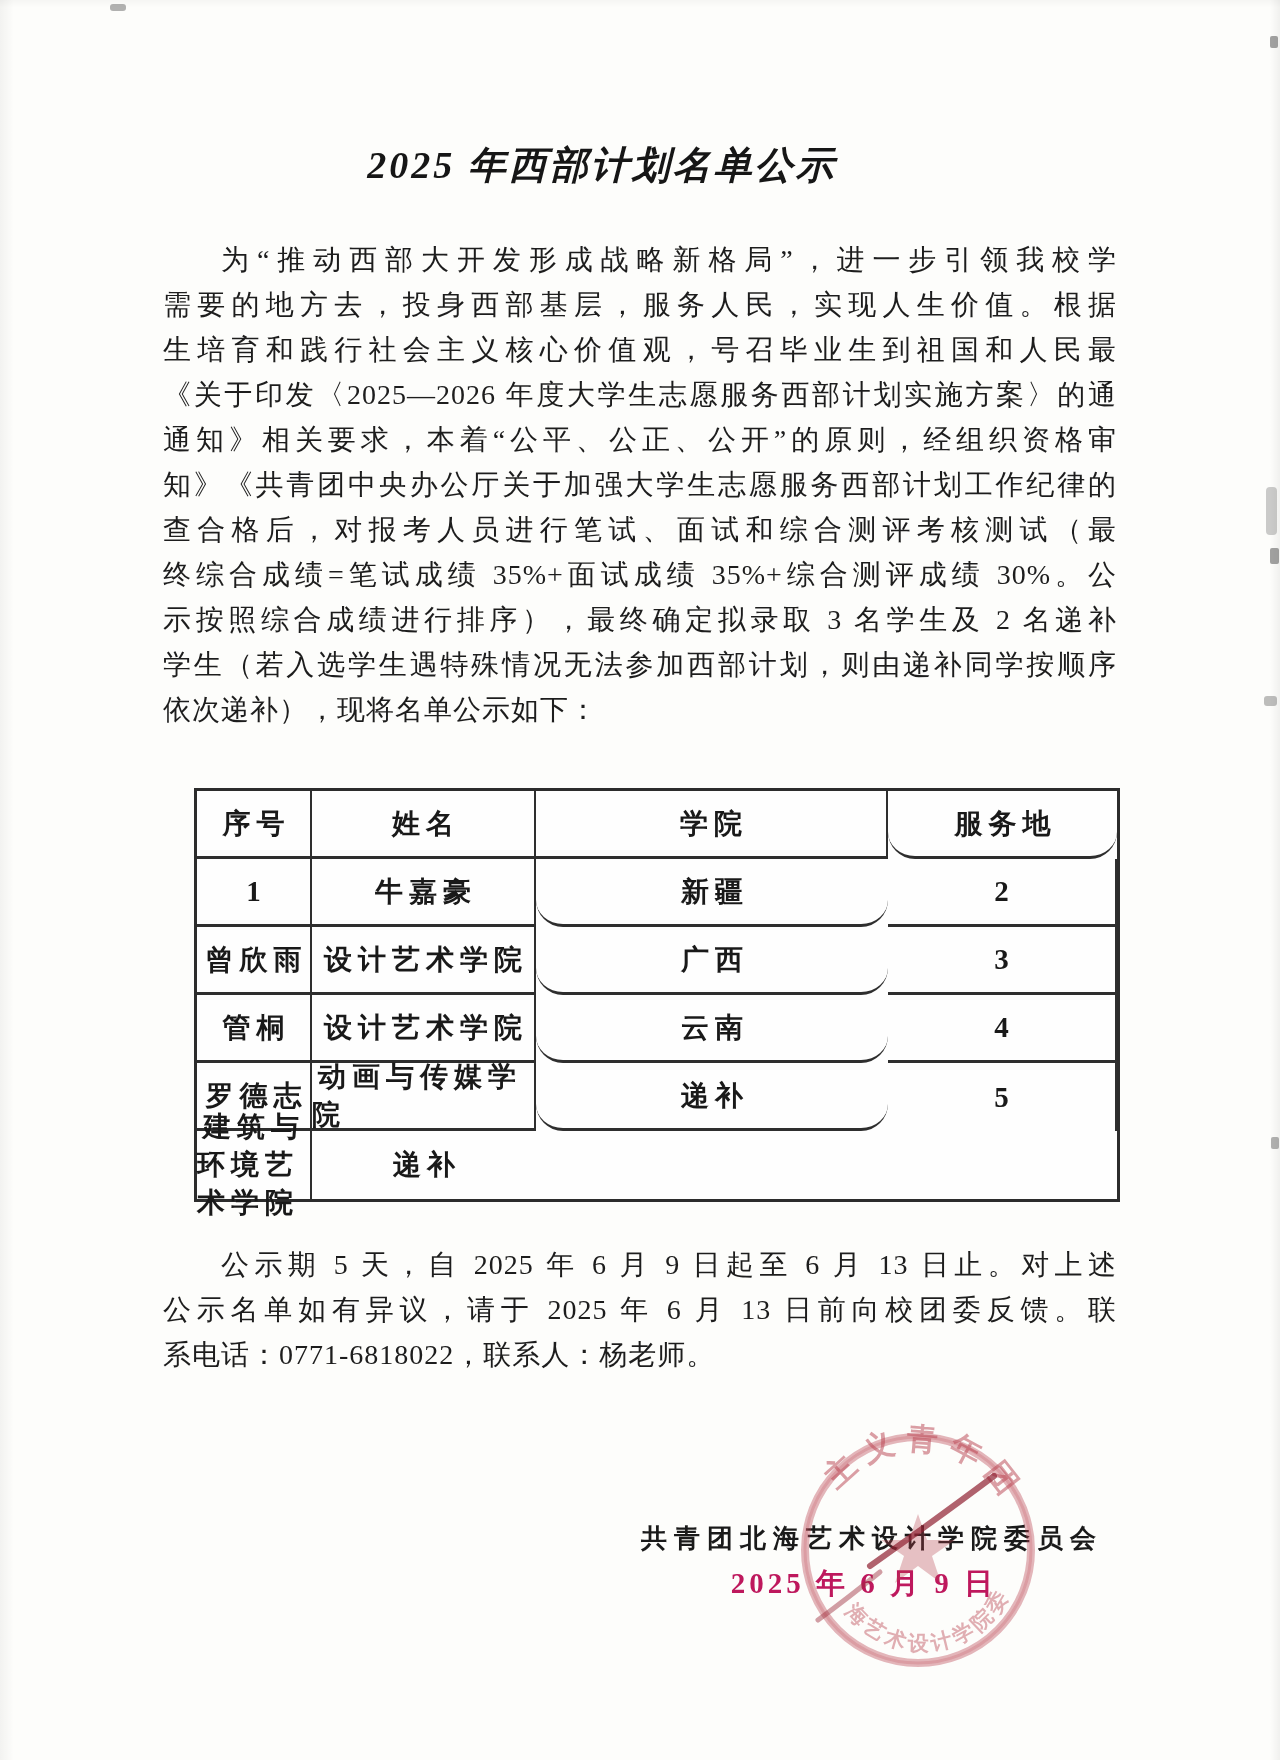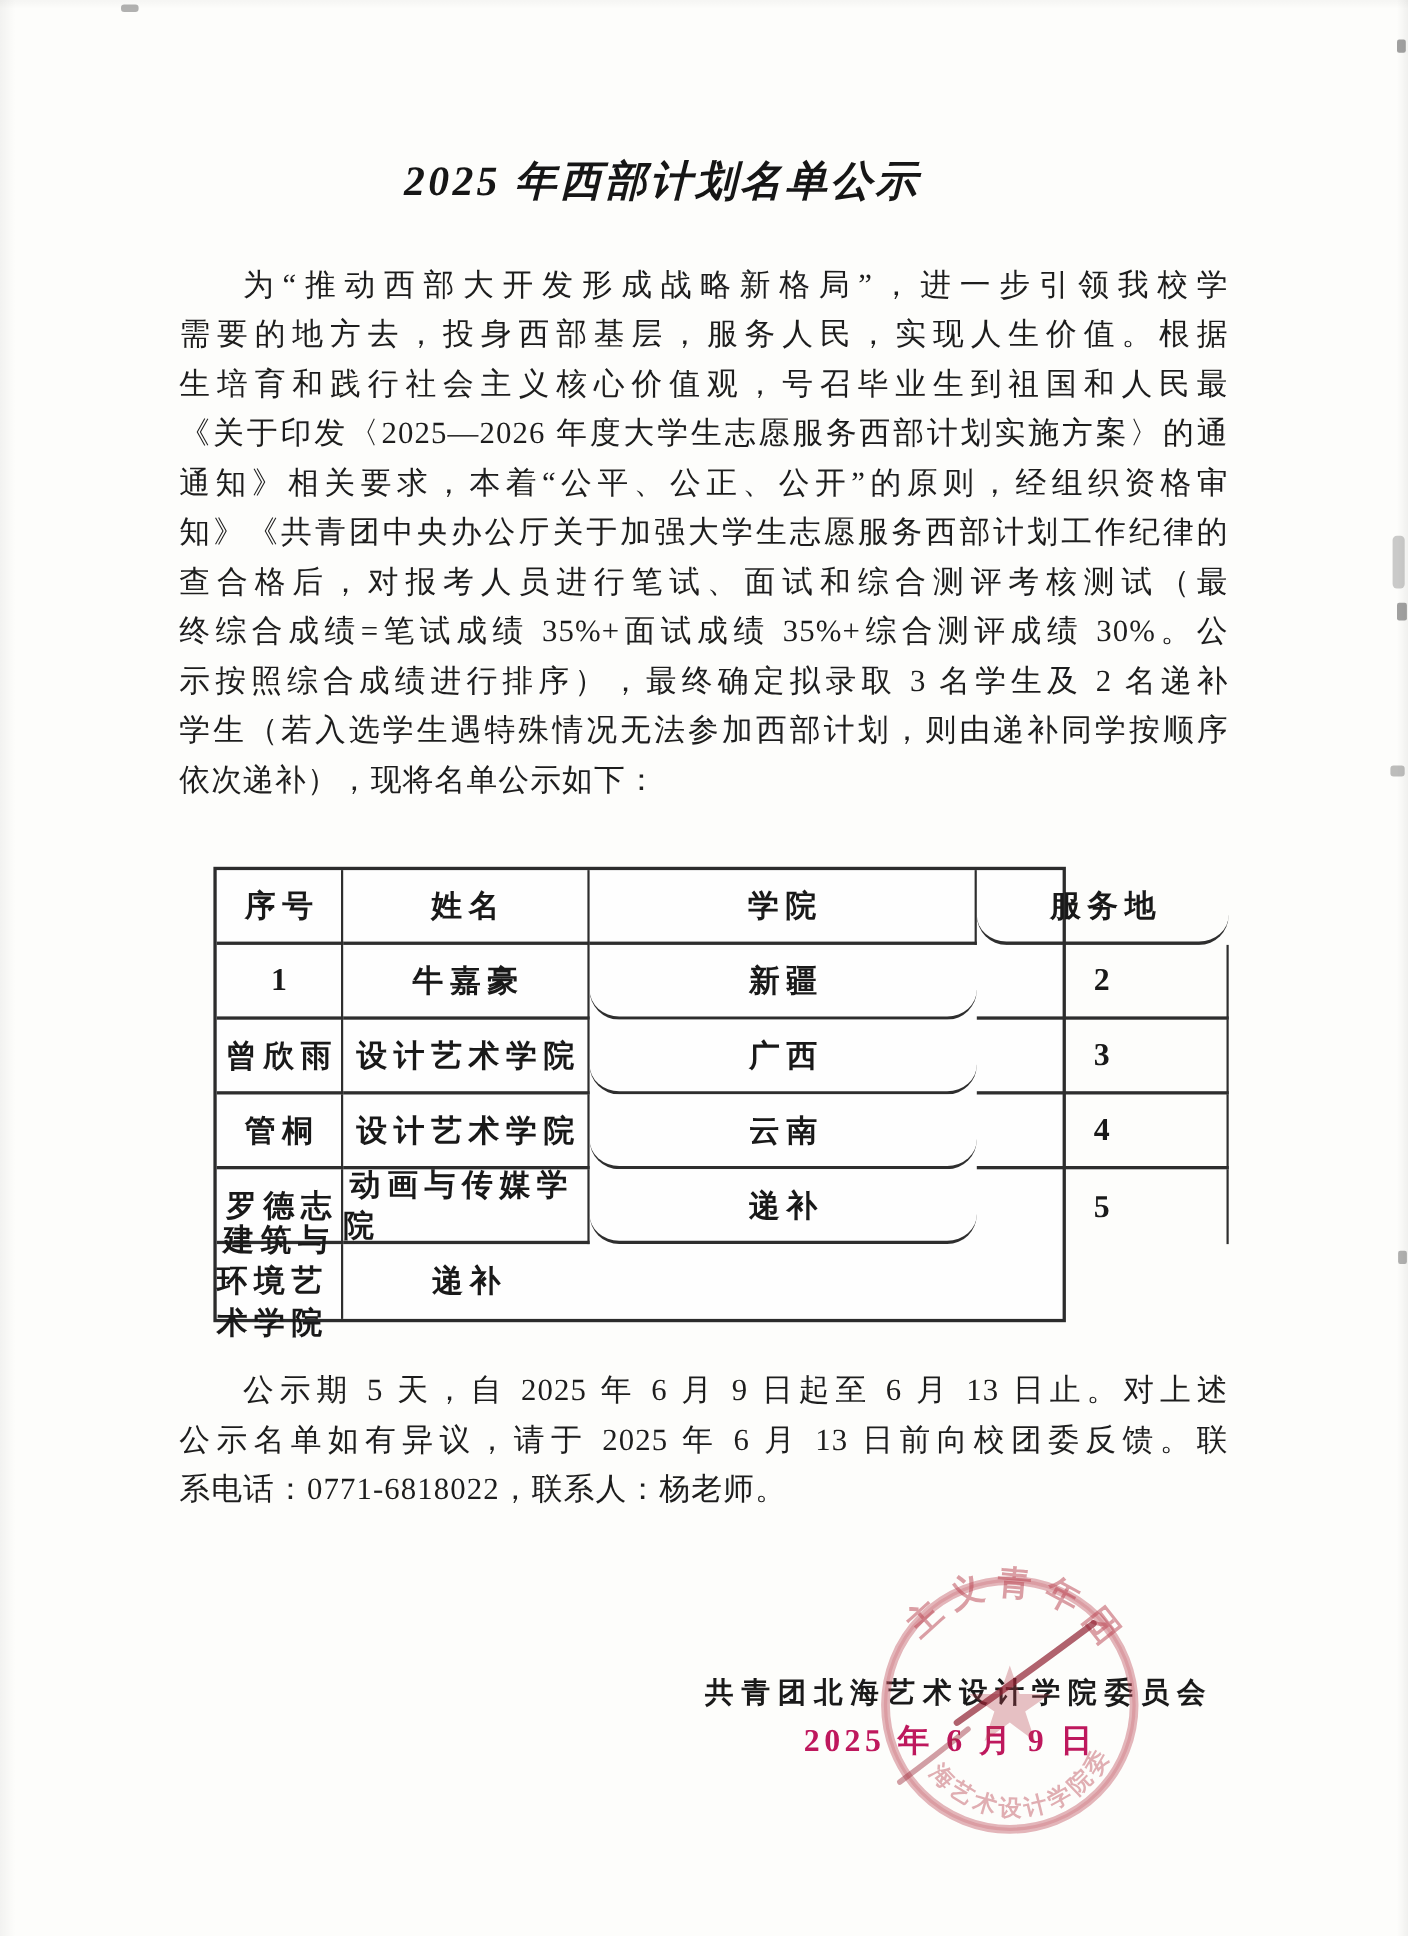--- a/index.html
+++ b/index.html
@@ -34,21 +34,21 @@
     white-space:nowrap; 
     color:#1d1d1d;
   }
   .tline.indent{padding-left:58px;}
   .tline.last{text-align-last:left;white-space:normal;}
   .tbl{
     position:absolute;top:788px;left:31px;
     display:grid;
     grid-template-columns:115px 224px 352px 229px;
     grid-auto-rows:68px;
-    width:775px;box-sizing:border-box;
+    width:926px;box-sizing:border-box;
     border:3px solid #2c2c2c;
     background:#fefefe;
   }
   .cell{
     box-sizing:border-box;
     display:flex;align-items:center;justify-content:center;
     border-right:2px solid #2e2e2e;
     border-bottom:3px solid #2e2e2e;
     font-size:28px;font-weight:700;letter-spacing:6px;
     text-indent:6px;color:#191919;

